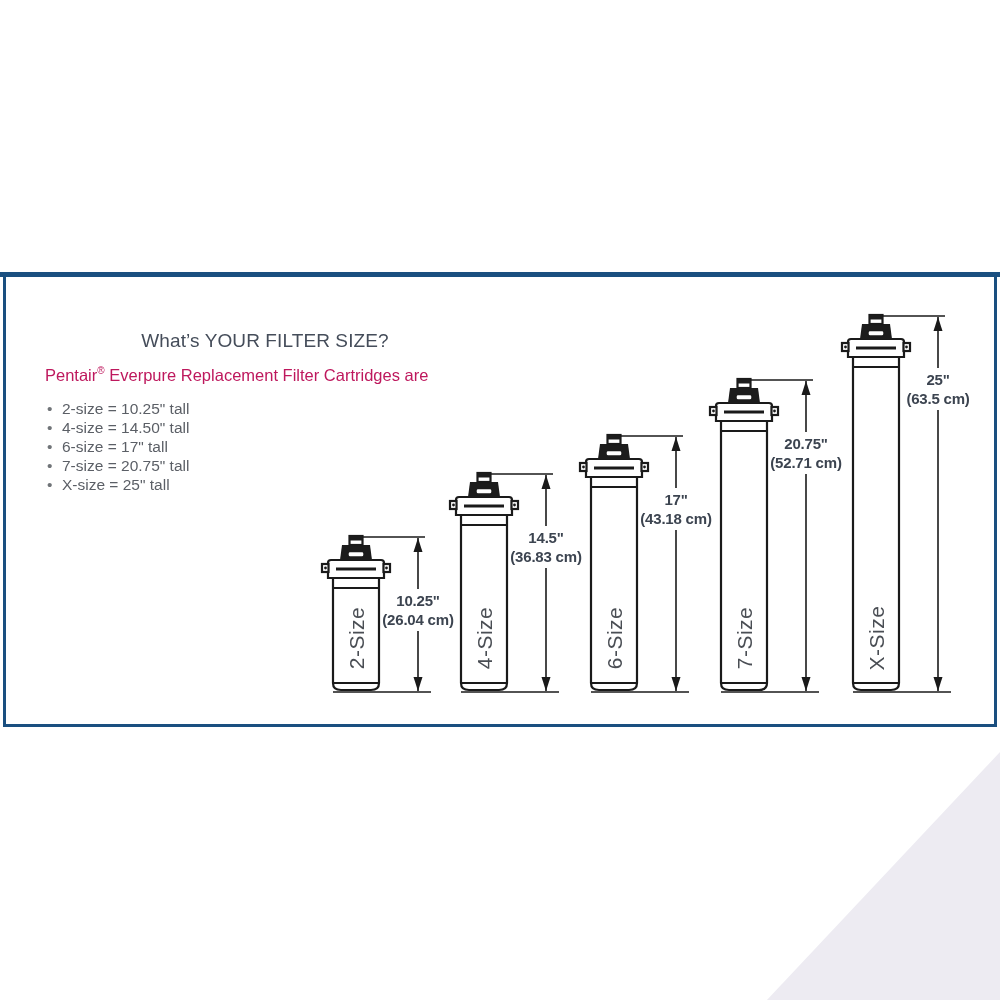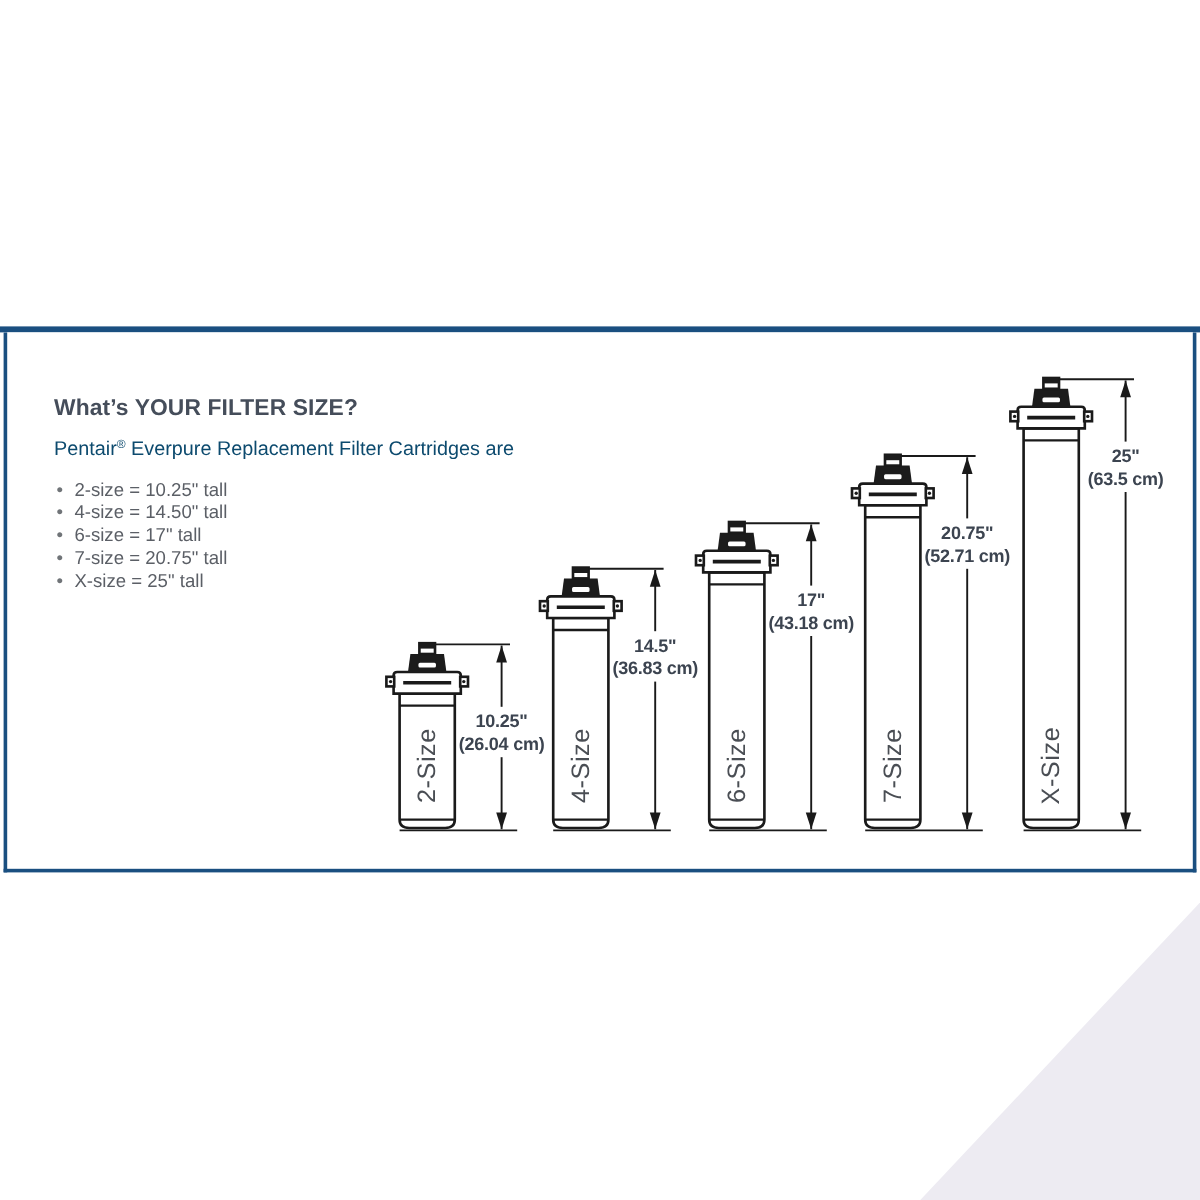--- a/index.html
+++ b/index.html
@@ -12,22 +12,22 @@
   .panel { position:absolute; left:3px; top:277px; width:994px; height:450px;
            background:#fff; border:3px solid #1a4f80; border-top:none; }
 
   .corner-triangle { position:absolute; left:760px; top:475px; width:234px; height:249px;
                      background:#edebf2;
                      clip-path:polygon(100% 0, 100% 100%, 0 100%); }
 
   .diagram-svg { position:absolute; left:0; top:0; width:1000px; height:1000px; }
 
   .intro { position:absolute; left:45px; top:330px; width:440px; }
-  .intro h1 { font-size:19px; font-weight:bold; color:#454d5a; letter-spacing:0.1px; margin-bottom:8px; }
-  .para { font-size:16.5px; color:#0c4a6e; line-height:21px; }
+  .intro h1 { font-size:19px; font-weight:normal; color:#454d5a; letter-spacing:0.1px; margin-bottom:8px;text-align:center; }
+  .para { font-size:16.5px; color:#be185d; line-height:21px; }
   .pline { display:block; }
   .para sup { font-size:10px; }
   .size-list { margin-top:13px; list-style:none; }
   .size-list li { position:relative; font-size:15.5px; color:#5b5f66; line-height:19px; padding-left:17px; }
   .size-list li::before { content:"•"; position:absolute; left:2px; top:0; color:#707478; }
 
   
   .outline { fill:#ffffff; stroke:#1a1a1a; stroke-width:2.2; }
   .seam    { stroke:#1a1a1a; stroke-width:2; }
   .dash    { stroke:#1a1a1a; stroke-width:3; }

